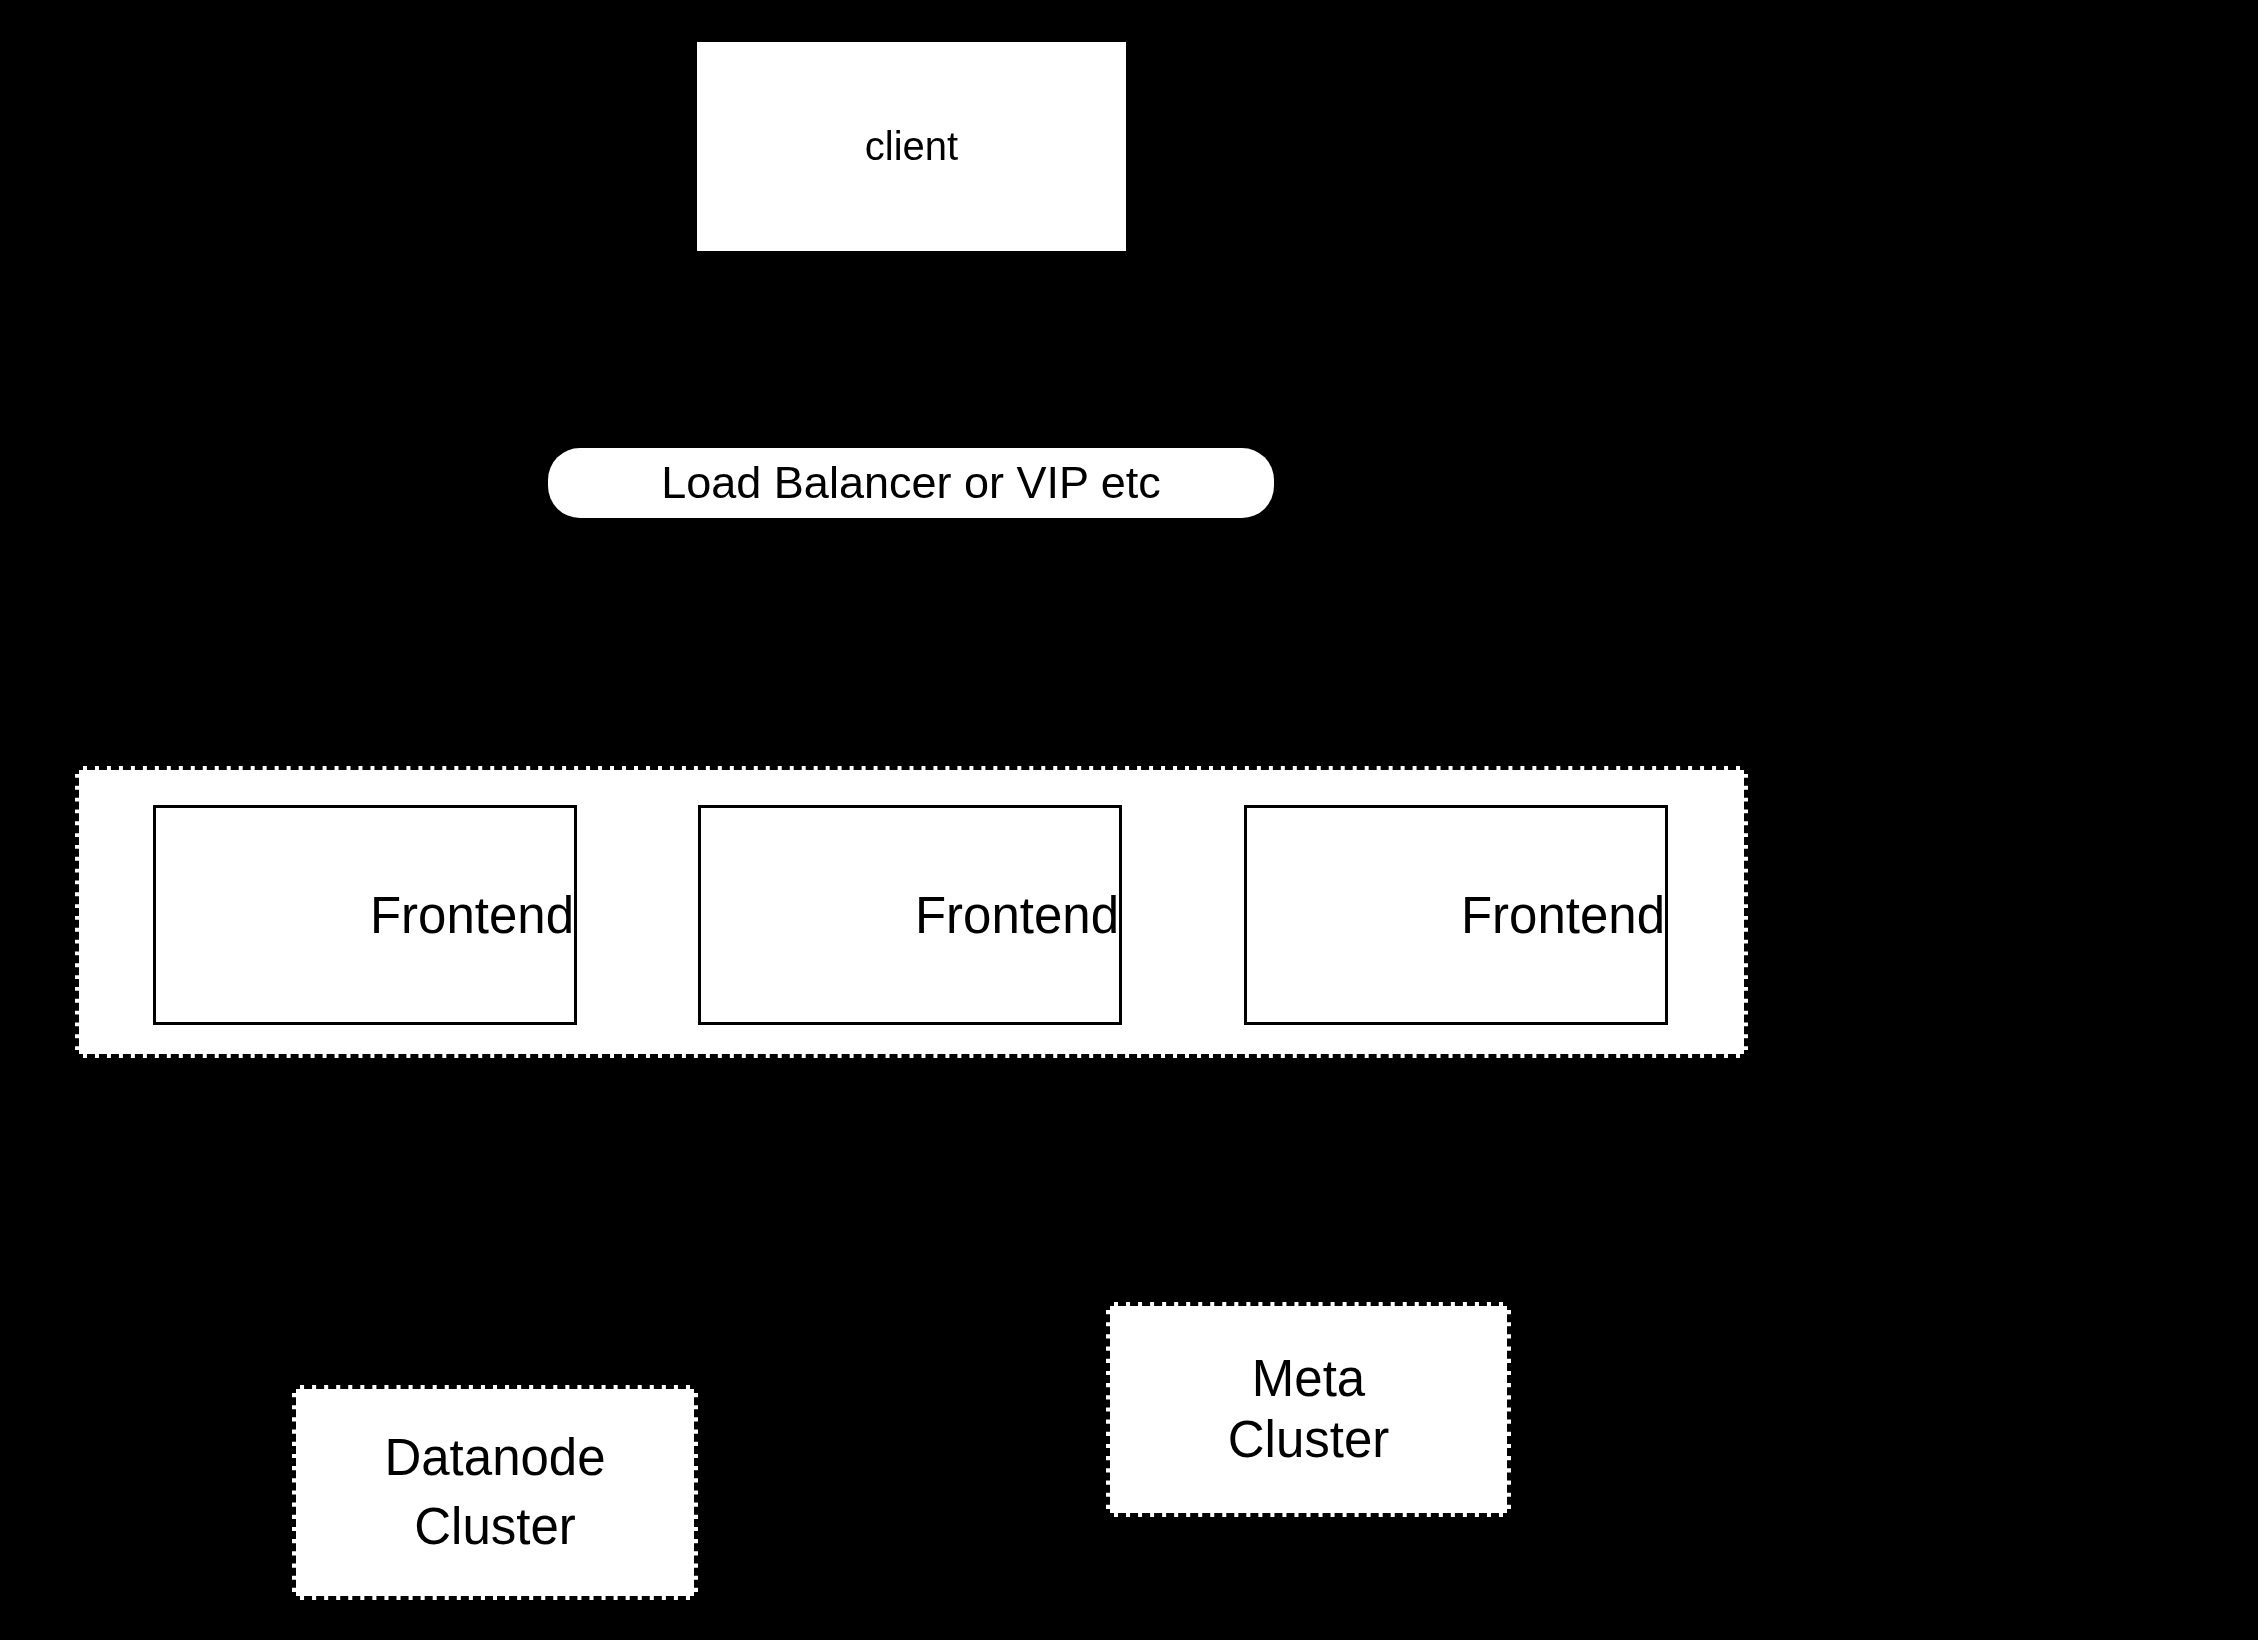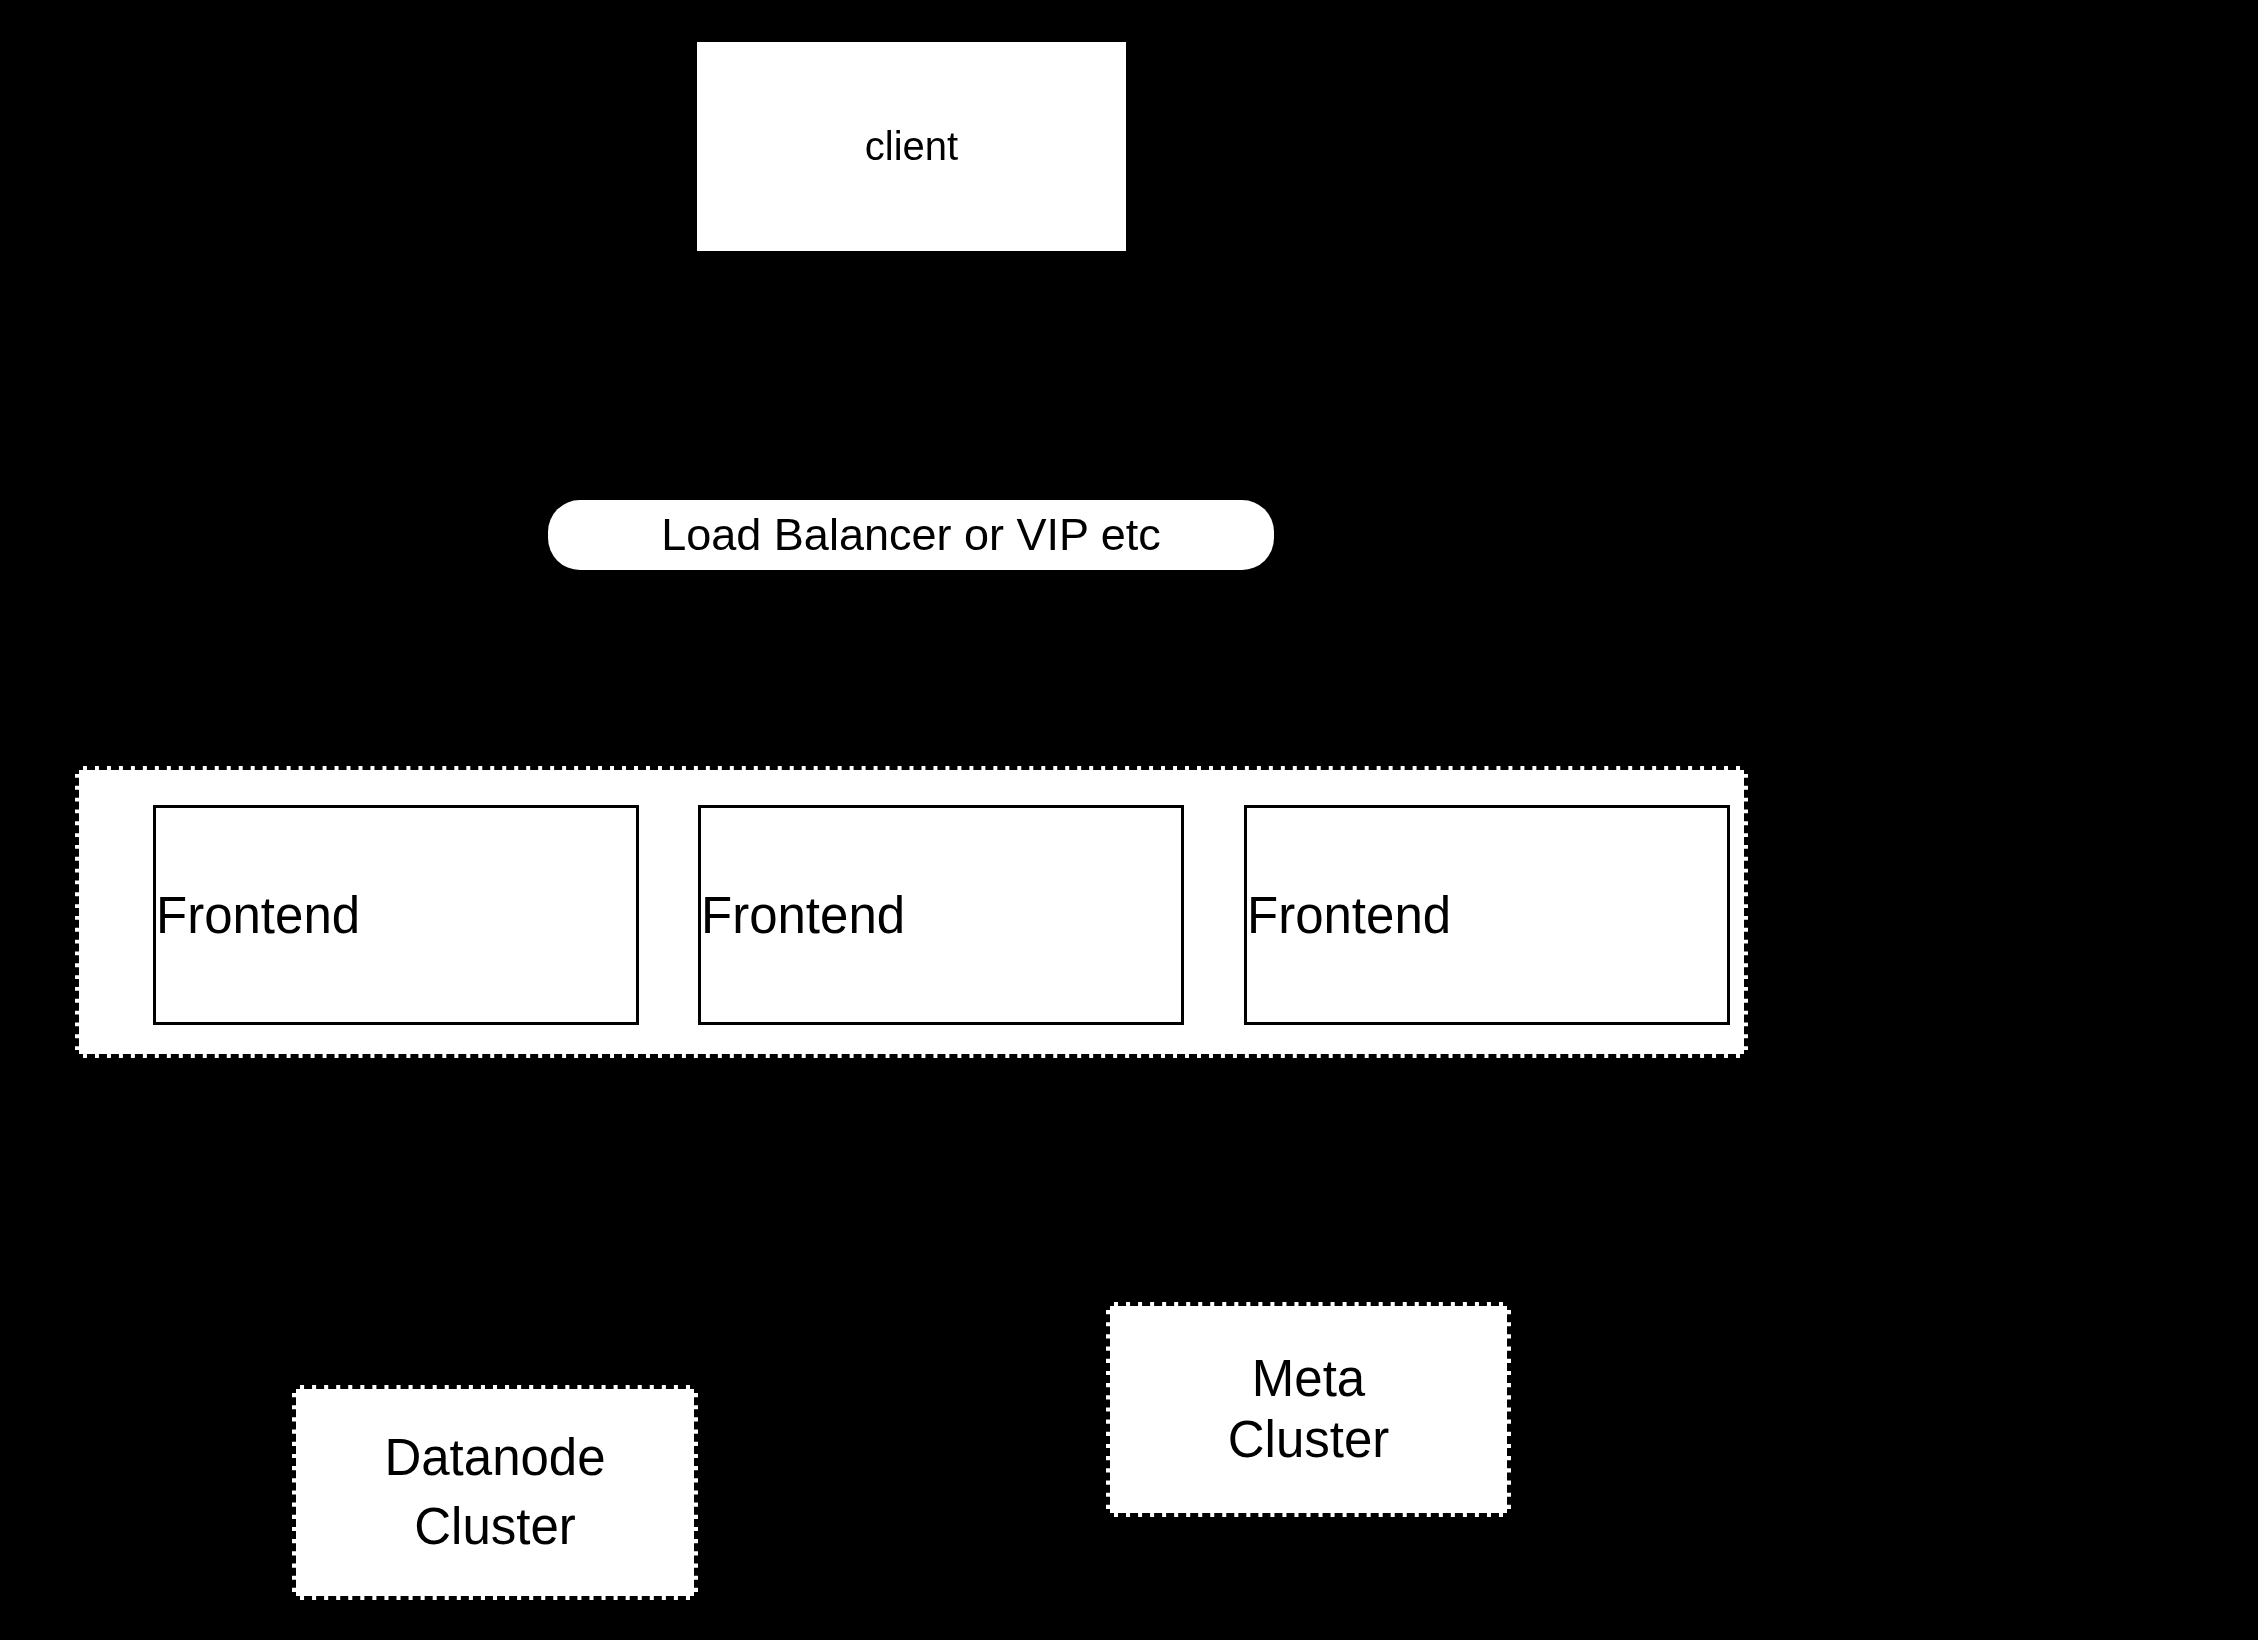--- a/index.html
+++ b/index.html
@@ -42,49 +42,49 @@
   #client-box {
     left: 694px;
     top: 39px;
     width: 435px;
     height: 215px;
     font-size: 40px;
   }
   
   #load-balancer-box {
     left: 548px;
-    top: 500px;
+    top: 448px;
     width: 726px;
     height: 70px;
     font-size: 45px;
     border-radius: 32px;
   }
   
   #frontend-cluster {
     position: absolute;
     left: 75px;
     top: 766px;
     width: 1673px;
     height: 292px;
     box-sizing: border-box;
     border: 4.5px dashed #000000;
     background: #ffffff;
   }
   .frontend-box {
     position: absolute;
     top: 35px;
-    width: 486px;
+    width: 424px;
     height: 220px;
     box-sizing: border-box;
     border: 3.6px solid #000000;
     background: #ffffff;
     color: #000000;
     display: flex;
     align-items: center;
-    justify-content: flex-start;
+    justify-content: flex-end;
     font-size: 51px;
   }
   #frontend-box-1 { left: 74px; }
   #frontend-box-2 { left: 619px; }
   #frontend-box-3 { left: 1165px; }
 
   
   #datanode-cluster-box {
     left: 292px;
     top: 1385px;

